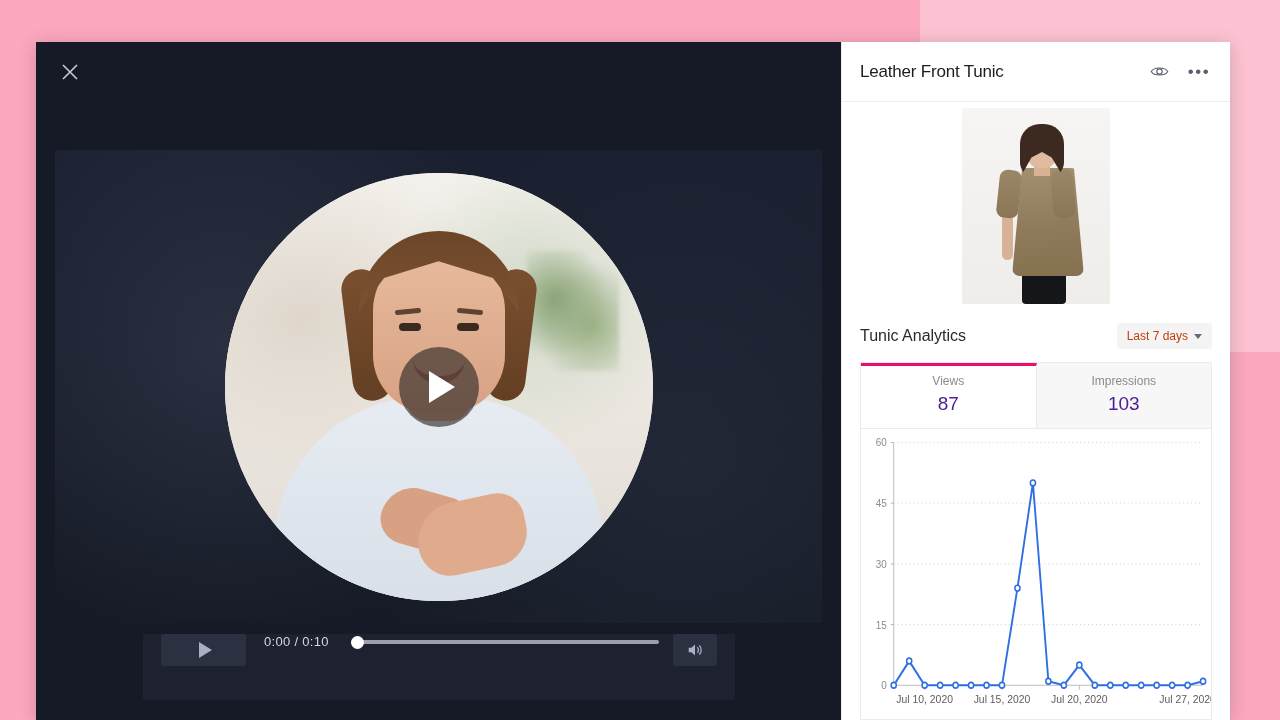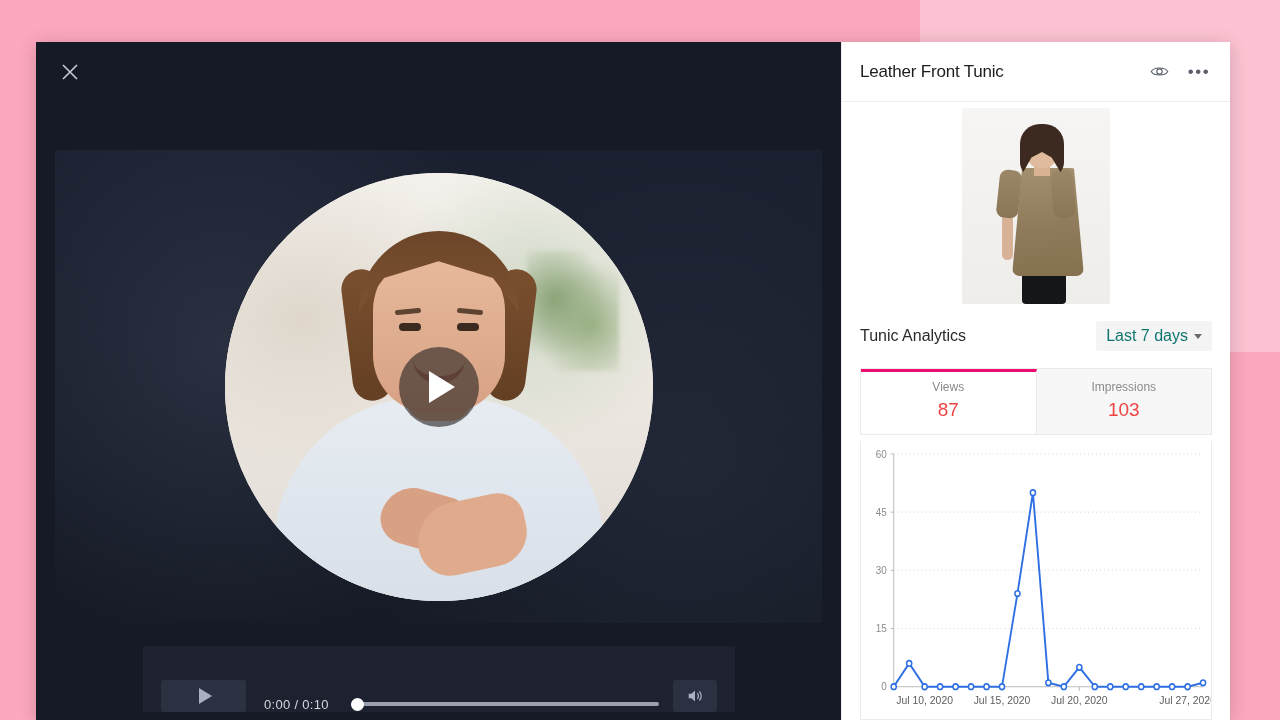--- a/index.html
+++ b/index.html
@@ -138,24 +138,24 @@
   }
   .play-overlay .tri {
     width: 0; height: 0; margin-left: 6px;
     border-left: 26px solid #ffffff;
     border-top: 16px solid transparent;
     border-bottom: 16px solid transparent;
   }
 
   
   .controls {
-    position: absolute; left: 107px; bottom: 8px;
+    position: absolute; left: 107px; bottom: 20px;
     width: 592px; height: 66px;
     background: #1e2230;
-    display: flex; align-items: flex-end; padding: 0 18px;
+    display: flex; align-items: flex-start; padding: 0 18px;
   }
   .ctrl-play {
     width: 85px; height: 32px; background: #2c3142;
     border: none; border-radius: 3px; cursor: pointer;
     display: flex; align-items: center; justify-content: center;
   }
   .ctrl-play .tri {
     width: 0; height: 0; margin-left: 3px;
     border-left: 13px solid #aab0c0;
     border-top: 8px solid transparent;
@@ -252,40 +252,40 @@
     border-radius: 20px 20px 16px 16px;
     clip-path: polygon(0 0,100% 0,100% 100%,72% 62%,50% 52%,26% 62%,0 100%);
   }
 
   .analytics-head {
     display: flex; align-items: center; padding: 0 18px; height: 52px;
   }
   .analytics-title { font-size: 16px; color: #2b2b2b; }
   .range-select {
     margin-left: auto; background: #f4f4f4; border: none; border-radius: 3px;
-    font-family: inherit; font-size: 16px; color: #0f766e;
+    font-family: inherit; font-size: 12px; color: #c2410c;
     padding: 6px 10px; cursor: pointer; display: flex; align-items: center; gap: 6px;
   }
   .caret {
     width: 0; height: 0;
     border-left: 4px solid transparent; border-right: 4px solid transparent;
     border-top: 5px solid #6a6a6a;
   }
 
   .metric-tabs {
-    display: flex; margin: 6px 18px; border: 1px solid #ebebeb;
+    display: flex; margin: 0 18px; border: 1px solid #ebebeb;
   }
   .metric-tab {
     flex: 1; text-align: center; padding: 11px 0 13px;
     background: #f7f7f7; border-right: 1px solid #ebebeb; cursor: pointer;
   }
   .metric-tab:last-child { border-right: none; }
   .metric-tab.active { background: #ffffff; border-top: 3px solid #ec0d72; padding-top: 8px; }
   .metric-label { font-size: 12px; color: #8b8b8b; }
-  .metric-value { font-size: 19px; color: #ef4444; margin-top: 5px; }
+  .metric-value { font-size: 19px; color: #4c1d95; margin-top: 5px; }
 
   .chart-box {
     margin: 0 18px; flex: 1; position: relative;
     border: 1px solid #ebebeb; border-top: none; background: #fff;
   }
   .chart-svg { display: block; width: 100%; height: 100%; }
   .ytick { font-size: 10px; fill: #8b8b8b; text-anchor: end; font-family: "Liberation Sans", sans-serif; }
   .xtick { font-size: 10.5px; fill: #5c5c5c; text-anchor: middle; font-family: "Liberation Sans", sans-serif; }
 </style>
 </head>

